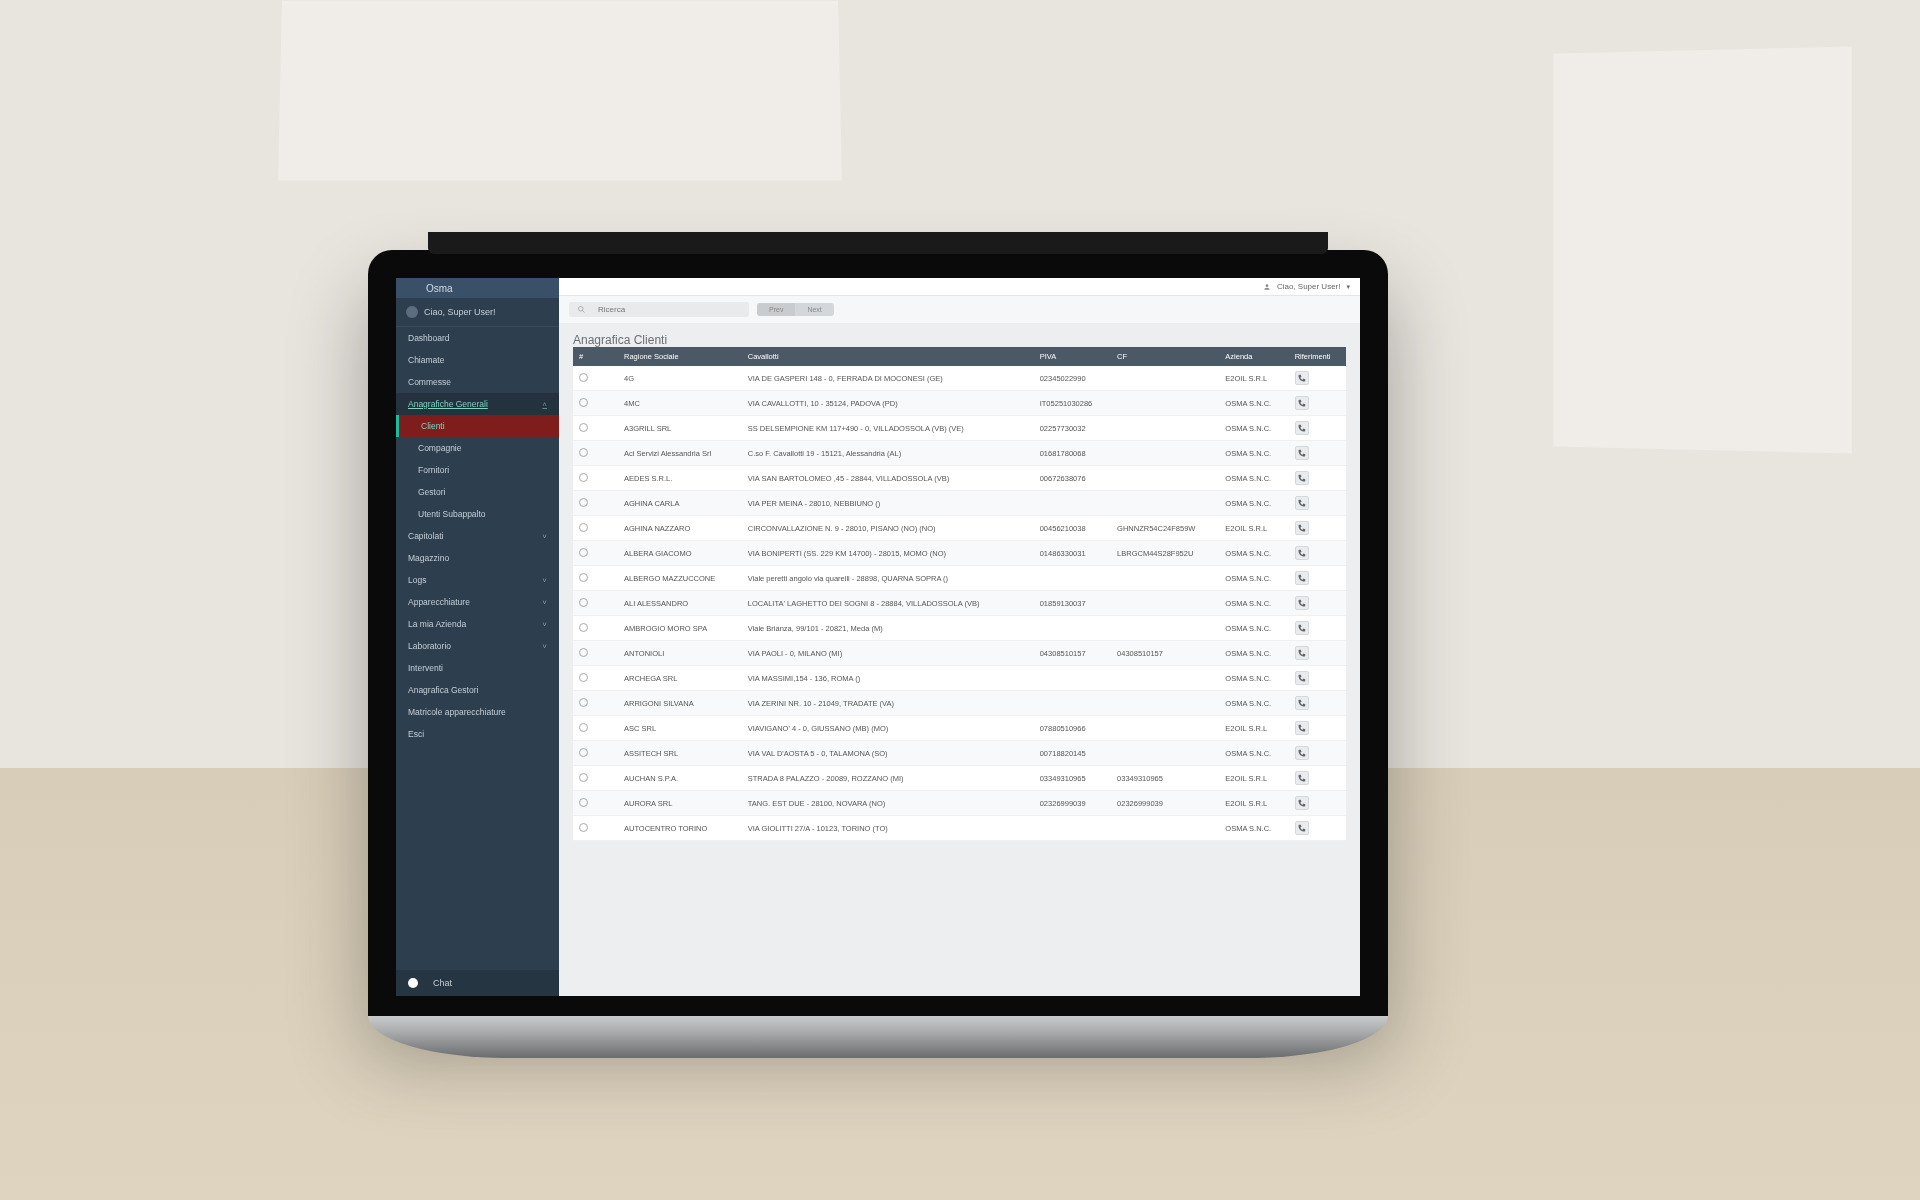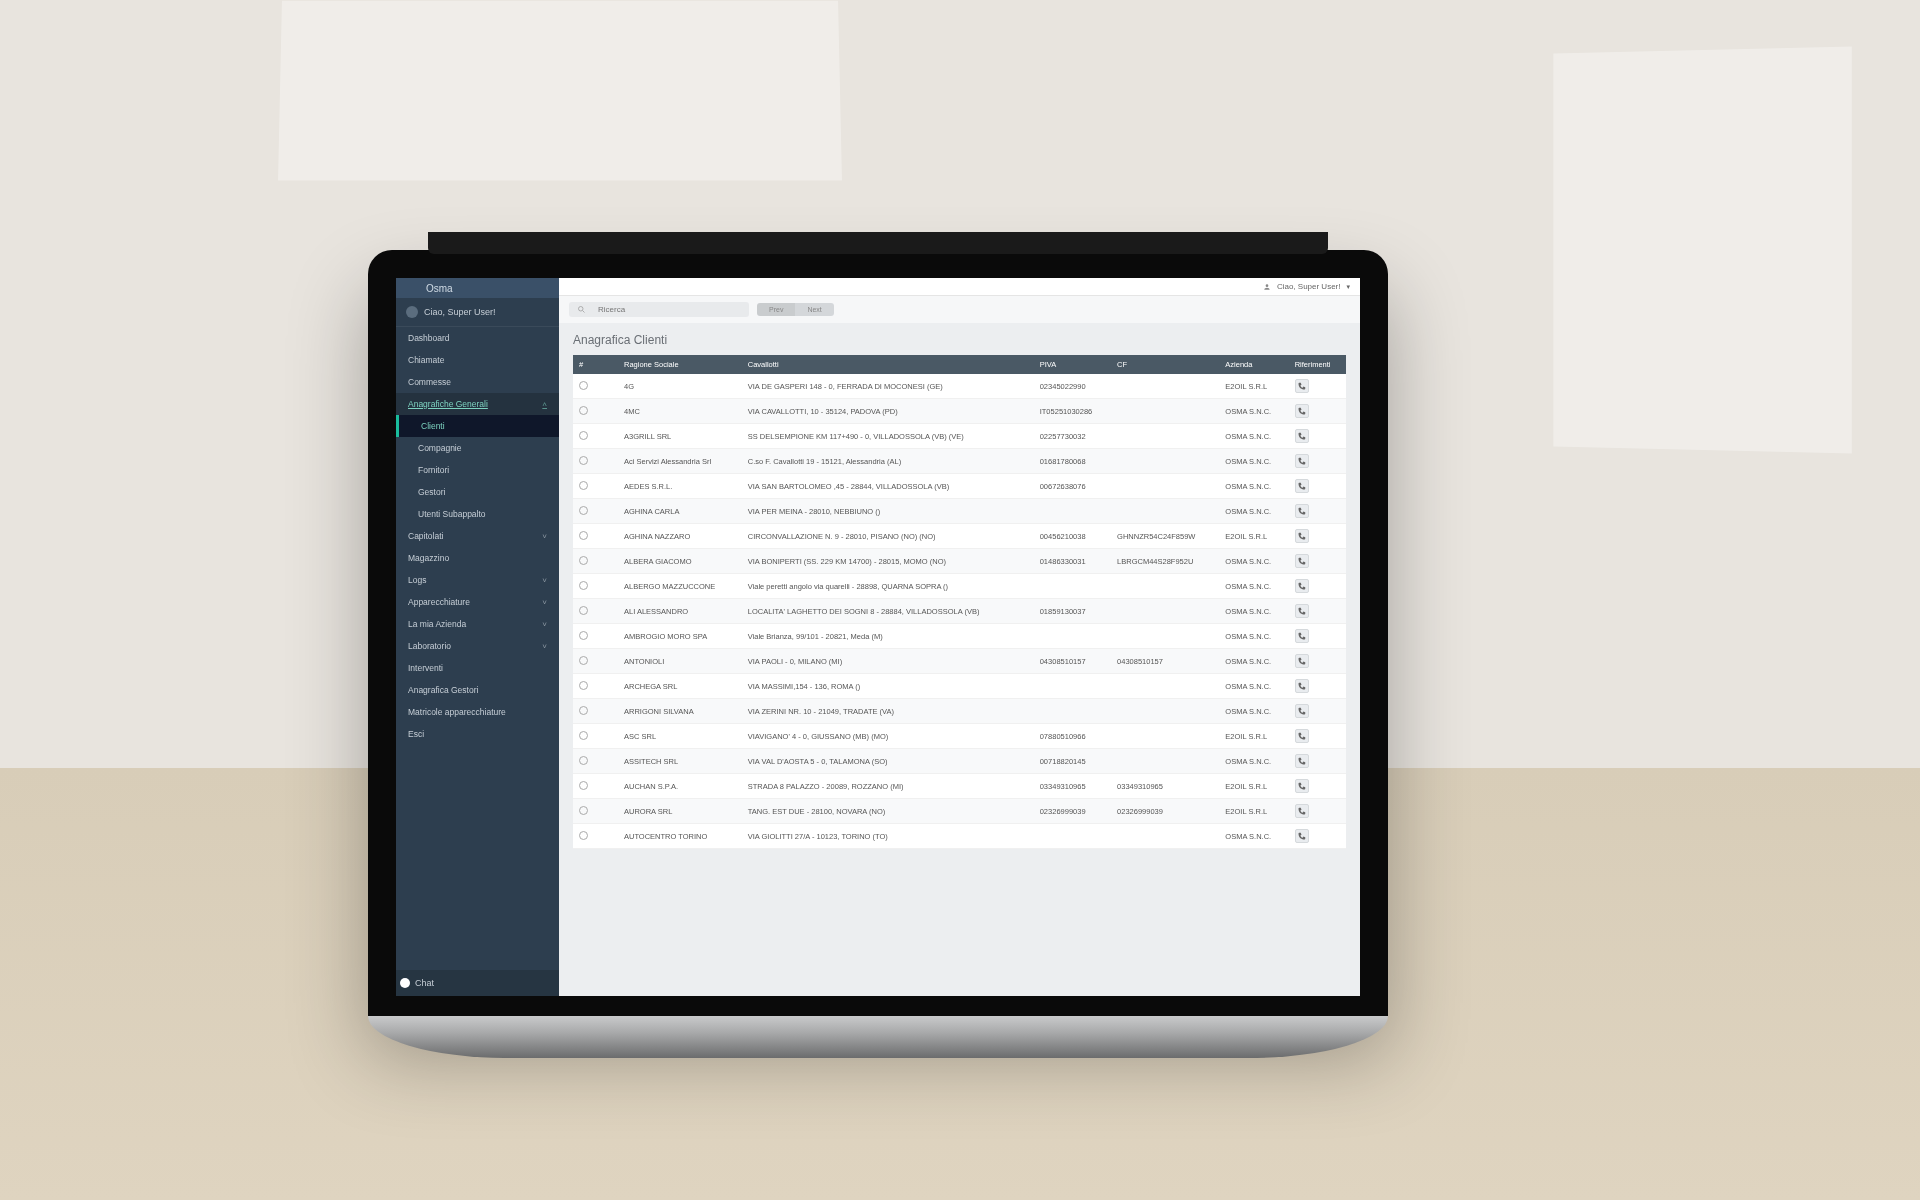--- a/index.html
+++ b/index.html
@@ -97,30 +97,30 @@
   justify-content: space-between;
   align-items: center;
 }
 .sidebar-item.active { background: #24323f; color: #7dd3c0; text-decoration: underline; }
 .sidebar-sub {
   padding-left: 22px;
 }
 .sidebar-item.sub-active {
   color: #7dd3c0;
   border-left: 3px solid #1abc9c;
-  background: #0f172a;
+  background: #7f1d1d;
 }
 .chev { font-size: 8px; opacity: .6; }
 .sidebar-chat {
   margin-top: auto;
-  padding: 8px 4px;
+  padding: 8px 12px;
   font-size: 9px;
   display: flex;
   align-items: center;
-  gap: 5px;
+  gap: 15px;
   background: #263542;
 }
 .chat-dot {
   width: 10px; height: 10px; border-radius: 50%; background: #fff; display: inline-block;
 }
 
 
 .main {
   flex: 1;
   display: flex;
@@ -178,21 +178,20 @@
 .pill:last-child { border-radius: 0 3px 3px 0; }
 
 .content {
   padding: 10px 14px;
   flex: 1;
   overflow: hidden;
 }
 .page-title {
   font-size: 12px;
   color: #6a6f75;
-  margin-bottom: 8px;
   font-weight: 400;
 }
 
 
 .tbl {
   width: 100%;
   border-collapse: collapse;
   font-size: 7.5px;
   background: #fff;
 }

